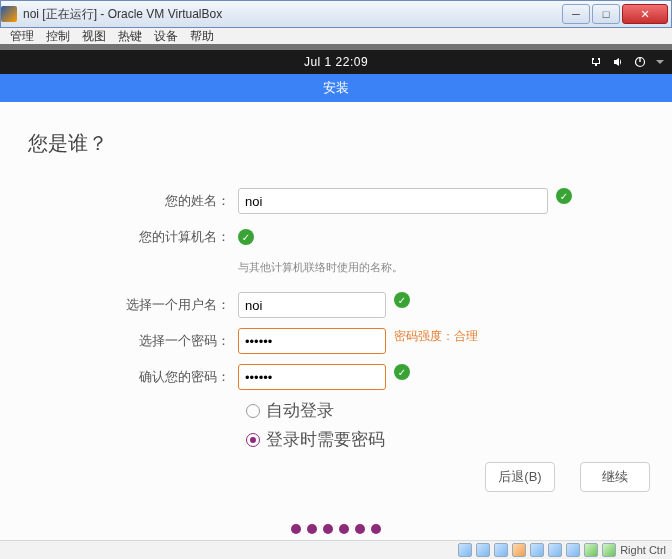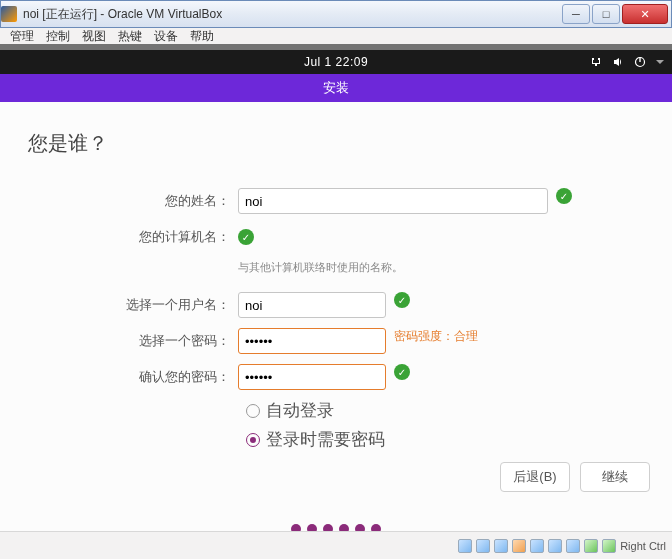--- a/index.html
+++ b/index.html
@@ -19,21 +19,21 @@
 
 .vm-screen { position: relative; height: 490px; background: #fcfcfc; }
 
 
 .vm-topbar { height: 24px; background: #1a1a1a; color: #fff; display: flex; align-items: center; justify-content: center; font-size: 12px; position: relative; letter-spacing: 0.5px; }
 .vm-topbar .right-icons { position: absolute; right: 8px; display: flex; gap: 10px; align-items: center; }
 .tri { width: 0; height: 0; border-left: 4px solid transparent; border-right: 4px solid transparent; border-bottom: 4px solid #fff; opacity: 0.6; }
 .icn { width: 12px; height: 12px; display: inline-block; }
 
 
-.installer-header { height: 28px; background: #6d28d9; color: #fff; display: flex; align-items: center; justify-content: center; font-size: 13px; }
+.installer-header { height: 28px; background: #3b82f6; color: #fff; display: flex; align-items: center; justify-content: center; font-size: 13px; }
 
 
 .installer-body { padding: 28px 28px 0 28px; }
 .page-title { font-size: 20px; color: #444; margin-bottom: 30px; }
 
 .form-row { display: flex; align-items: center; margin-bottom: 8px; min-height: 28px; }
 .form-label { width: 210px; text-align: right; padding-right: 8px; font-size: 13px; color: #555; }
 .form-ctrl { display: flex; gap: 8px; }
 .form-ctrl input[type="text"], .form-ctrl input[type="password"] { height: 26px; padding: 2px 6px; border: 1px solid #c6c6c6; border-radius: 3px; font-size: 13px; }
 .inp-long { width: 310px; }
@@ -42,29 +42,29 @@
 .check-icon { width: 16px; height: 16px; border-radius: 50%; background: #3aa336; display: inline-flex; align-items: center; justify-content: center; color: #fff; font-size: 10px; }
 .hint { font-size: 11px; color: #898989; }
 .pw-strength { font-size: 12px; color: #e57c2c; }
 
 .radio-row { display: flex; align-items: center; margin-left: 218px; margin-top: 6px; gap: 6px; font-size: 17px; color: #555; }
 .radio-outer { width: 14px; height: 14px; border-radius: 50%; border: 1.5px solid #8b2b7a; display: inline-flex; align-items: center; justify-content: center; }
 .radio-outer.off { border-color: #999; }
 .radio-inner { width: 6px; height: 6px; border-radius: 50%; background: #8b2b7a; }
 
 
-.footer { position: absolute; bottom: 48px; right: 22px; display: flex; gap: 10px; border-radius: 6px; }
+.footer { position: absolute; bottom: 48px; right: 22px; display: flex; gap: 25px; border-radius: 6px; }
 .btn { min-width: 70px; height: 30px; background: #fff; border: 1px solid #cfcfcf; border-radius: 4px; display: flex; align-items: center; justify-content: center; font-size: 13px; color: #555; }
 
 
 .progress-dots { position: absolute; bottom: 6px; left: 50%; transform: translateX(-50%); display: flex; gap: 6px; }
 .dot { width: 10px; height: 10px; border-radius: 50%; background: #8b2b7a; }
 
 
-.vb-status { position: absolute; bottom: 0; left: 0; right: 0; height: 28px; background: #f3f2f2; border-top: 1px solid #d8d8d8; display: flex; align-items: center; justify-content: flex-end; padding-right: 6px; gap: 4px; font-size: 11px; color: #555; }
+.vb-status { position: absolute; bottom: 0; left: 0; right: 0; height: 19px; background: #f3f2f2; border-top: 1px solid #d8d8d8; display: flex; align-items: center; justify-content: flex-end; padding-right: 6px; gap: 4px; font-size: 11px; color: #555; }
 .status-icn { width: 14px; height: 14px; border: 1px solid #9ab; border-radius: 2px; background: linear-gradient(135deg,#c9e3ff,#7fb8f0); }
 .status-icn.g { background: linear-gradient(135deg,#d3f5c9,#6bc45b); }
 .status-icn.o { background: linear-gradient(135deg,#ffd9b0,#f0a050); }
 </style>
 </head>
 <body>
 
 <div class="win-titlebar">
   <div class="app-icon"></div>
   <div class="title">noi [正在运行] - Oracle VM VirtualBox</div>

